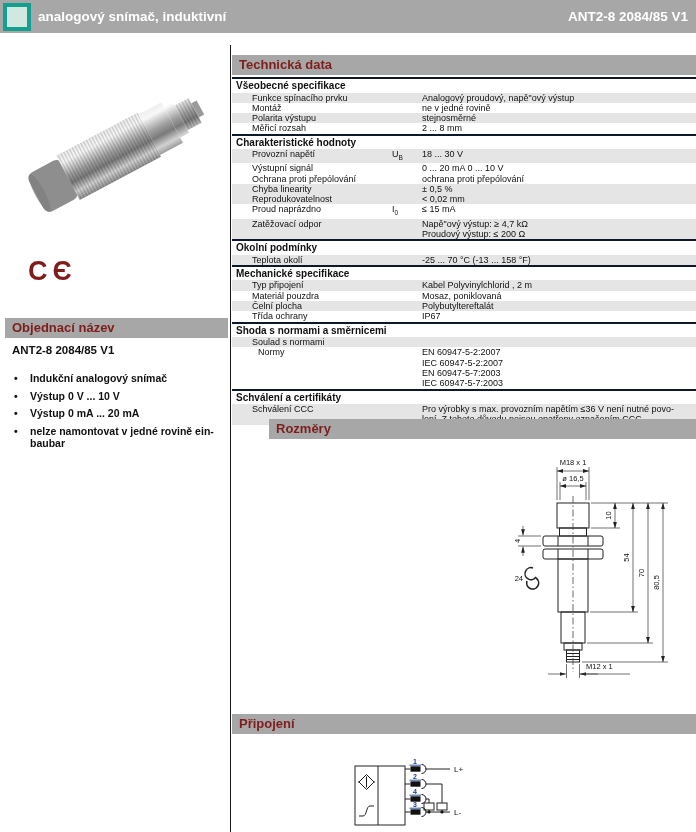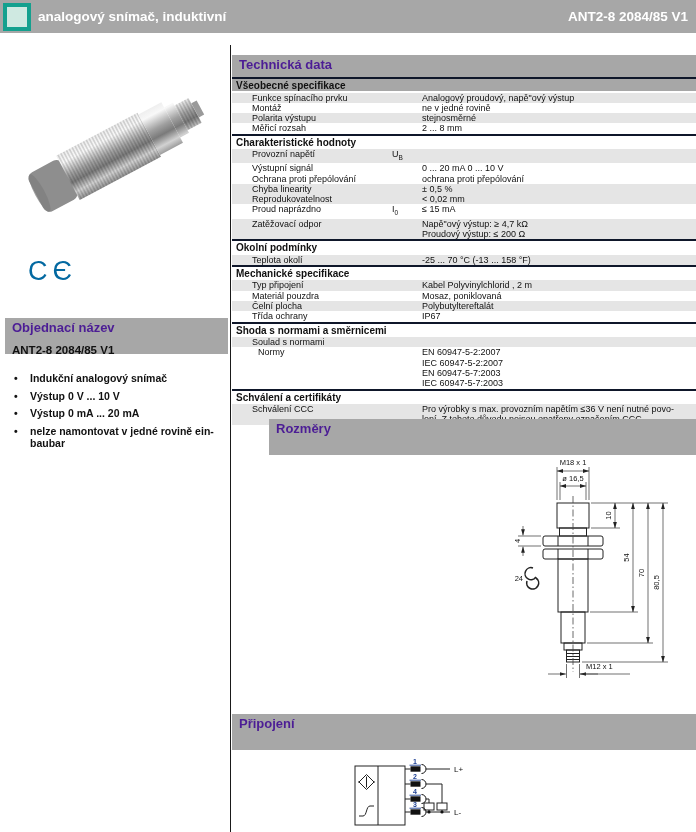--- a/index.html
+++ b/index.html
@@ -13,24 +13,24 @@
   .topbar .t-left{position:absolute;left:38px;top:0;line-height:33px;color:#fff;
                   font-size:13.5px;font-weight:bold;}
   .topbar .t-right{position:absolute;right:8px;top:0;line-height:33px;color:#fff;
                    font-size:13.5px;font-weight:bold;}
 
   
   .divider{position:absolute;left:230px;top:45px;width:1px;height:787px;background:#1a1a1a;}
 
   
   .photo{position:absolute;left:8px;top:52px;width:210px;height:205px;}
-  .ce{position:absolute;left:28px;top:256px;font-size:27px;font-weight:400;
-      letter-spacing:5px;color:#0369a1;}
-  .graybar{background:#a7a7a7;height:36px;line-height:20px;font-weight:bold;
-           font-size:13px;color:#4c1d95;padding-left:7px;box-sizing:border-box;}
+  .ce{position:absolute;left:28px;top:256px;font-size:27px;font-weight:700;
+      letter-spacing:5px;color:#7f1d1d;}
+  .graybar{background:#a7a7a7;height:20px;line-height:20px;font-weight:bold;
+           font-size:13px;color:#7f1d1d;padding-left:7px;box-sizing:border-box;}
   .order-bar{position:absolute;left:5px;top:318px;width:223px;}
   .order-code{position:absolute;left:12px;top:344px;font-size:11.5px;font-weight:bold;}
   .bullets{position:absolute;left:12px;top:372px;width:212px;margin:0;padding:0;
            list-style:none;font-size:10.5px;font-weight:bold;}
   .bullets li{position:relative;padding-left:18px;margin-bottom:5px;line-height:12.5px;}
   .bullets li::before{content:"\2022";position:absolute;left:2px;top:0;}
 
   
   .rightcol{position:absolute;left:232px;top:55px;width:464px;}
   .rc-bar{width:464px;}
@@ -138,20 +138,23 @@
           <div class="t-label">Měřicí rozsah</div>
           <div class="t-sym"></div>
           <div class="t-val">
             <div>2 ... 8 mm</div>
           </div>
         </div>
         <div class="t-section">Charakteristické hodnoty</div>
         <div class="t-row shaded">
           <div class="t-label">Provozní napětí</div>
           <div class="t-sym">U<sub>B</sub></div>
+          <div class="t-val">
+            <div>18 ... 30 V</div>
+          </div>
         </div>
         <div class="t-row">
           <div class="t-label">Výstupní signál</div>
           <div class="t-sym"></div>
           <div class="t-val">
             <div>0 ... 20 mA 0 ... 10 V</div>
           </div>
         </div>
         <div class="t-row">
           <div class="t-label">Ochrana proti přepólování</div>

